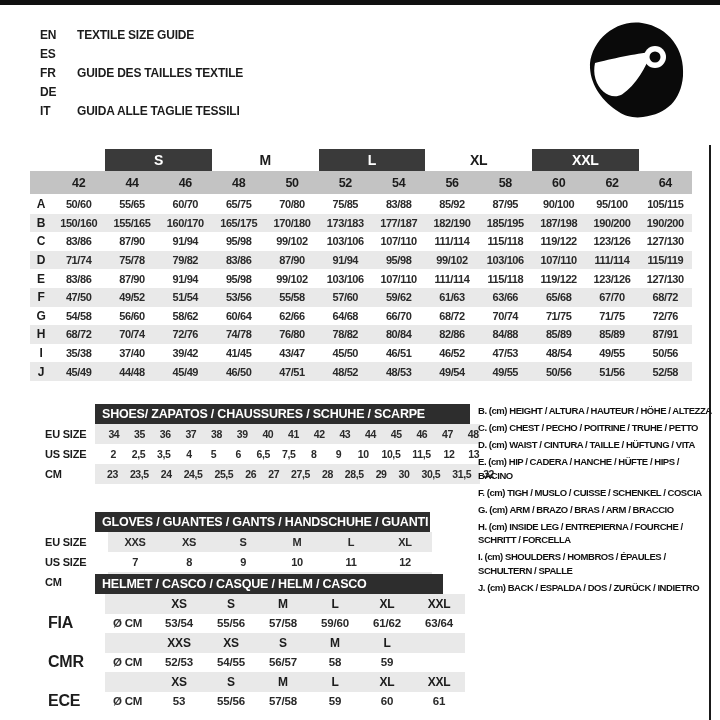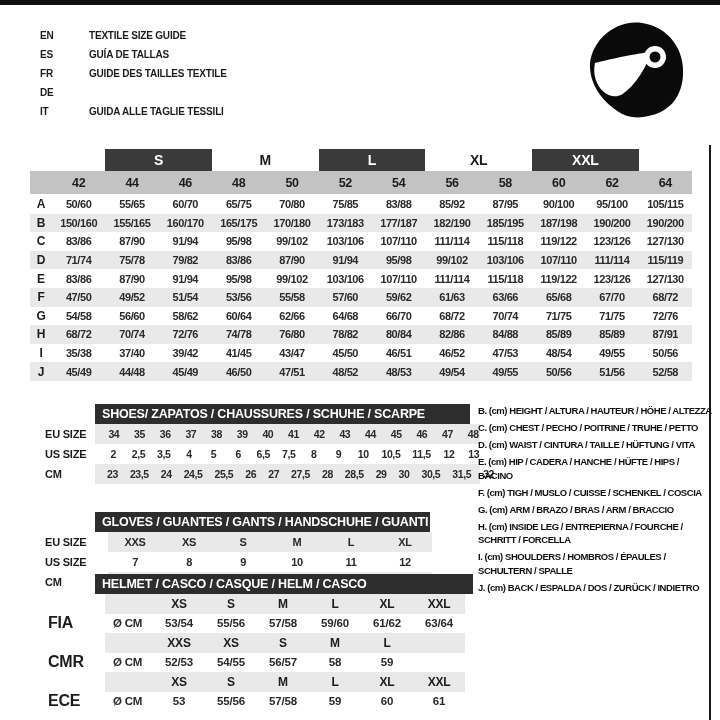--- a/index.html
+++ b/index.html
@@ -5,21 +5,21 @@
   * { margin:0; padding:0; box-sizing:border-box; }
   html,body { background:#fff; }
   body { font-family:"Liberation Sans","DejaVu Sans",sans-serif; color:#1c1c1c; }
   .page { position:relative; width:720px; height:720px; background:#fff; overflow:hidden; letter-spacing:-0.2px; }
 
   .topbar { position:absolute; left:0; top:0; width:720px; height:5px; background:#101010; }
   .right-edge { position:absolute; right:9px; top:145px; bottom:0; width:2px; background:#1a1a1a; }
 
   
   .langs { position:absolute; left:40px; top:26px; }
-  .lang-row { display:flex; font-weight:bold; font-size:10px; line-height:19px;gap:12px; }
+  .lang-row { display:flex; font-weight:bold; font-size:12px; line-height:19px; }
   .lang-code { width:37px; }
 
   .helmet-wrap { position:absolute; left:578px; top:12px; width:120px; height:120px; }
 
   
   .main-table { position:absolute; left:30px; top:149px; width:662px; }
   .group-row { display:grid; grid-template-columns:22px repeat(12,1fr); height:22px; }
   .group { display:flex; align-items:center; justify-content:center; font-weight:bold; font-size:14px; }
   .group.dark { background:#3a3a3a; color:#fff; }
   .g-s { grid-column:3/5; } .g-m { grid-column:5/7; } .g-l { grid-column:7/9; }
@@ -32,21 +32,21 @@
   .mcell { display:flex; align-items:center; justify-content:center; font-size:11px; font-weight:bold; letter-spacing:-0.4px; white-space:nowrap; color:#2a2a2a; }
   .sizerow .mcell { font-size:12.5px; color:#1c1c1c; }
   .mrows > div.mrow:nth-of-type(even) { background:#e9e9e9; }
 
   
   .section { position:absolute; left:30px; }
   .sec-shoes  { top:404px; }
   .sec-gloves { top:512px; }
   .sec-helmet { top:574px; }
   .sec-bar { margin-left:65px; height:20px; background:#2d2d2d; color:#fff; font-weight:bold; font-size:12.5px; display:flex; align-items:center; padding-left:7px; white-space:nowrap; }
-  .bar-shoes { width:375px; } .bar-gloves { width:335px; } .bar-helmet { width:378px; }
+  .bar-shoes { width:375px; } .bar-gloves { width:335px; } .bar-helmet { width:348px; }
 
   .srow { display:flex; height:20px; }
   .rlabel { width:65px; padding-left:15px; font-weight:bold; font-size:11px; display:flex; align-items:center; }
   .band { display:grid; align-items:center; }
   .bcell { display:flex; align-items:center; justify-content:center; font-weight:bold; white-space:nowrap; color:#2a2a2a; }
   .shoes-band { width:385px; grid-template-columns:repeat(15,1fr); }
   .shoes-band .bcell { font-size:10.5px; letter-spacing:-0.4px;margin-left:12px; }
   .gloves-band { width:324px; margin-left:13px; grid-template-columns:repeat(6,1fr); }
   .gloves-band .bcell { font-size:11px; letter-spacing:-0.4px; }
   .rows3 > div.srow:nth-of-type(odd) .band { background:#e9e9e9; }
@@ -73,21 +73,20 @@
   <div class="right-edge"></div>
 
   <div class="langs">
 
   <div class="lang-row">
         <span class="lang-code">EN</span>
         <span class="lang-text">TEXTILE SIZE GUIDE</span>
       </div>
       <div class="lang-row">
         <span class="lang-code">ES</span>
-        <span class="lang-text">GUÍA DE TALLAS</span>
       </div>
       <div class="lang-row">
         <span class="lang-code">FR</span>
         <span class="lang-text">GUIDE DES TAILLES TEXTILE</span>
       </div>
       <div class="lang-row">
         <span class="lang-code">DE</span>
       </div>
       <div class="lang-row">
         <span class="lang-code">IT</span>

